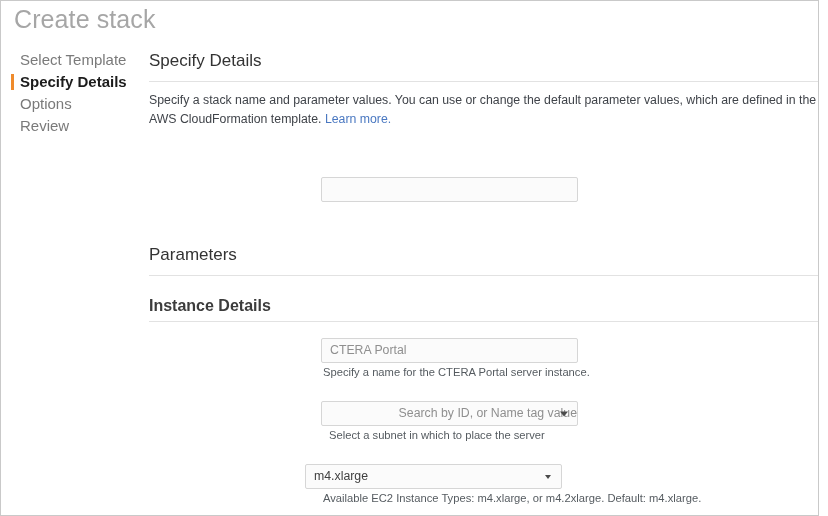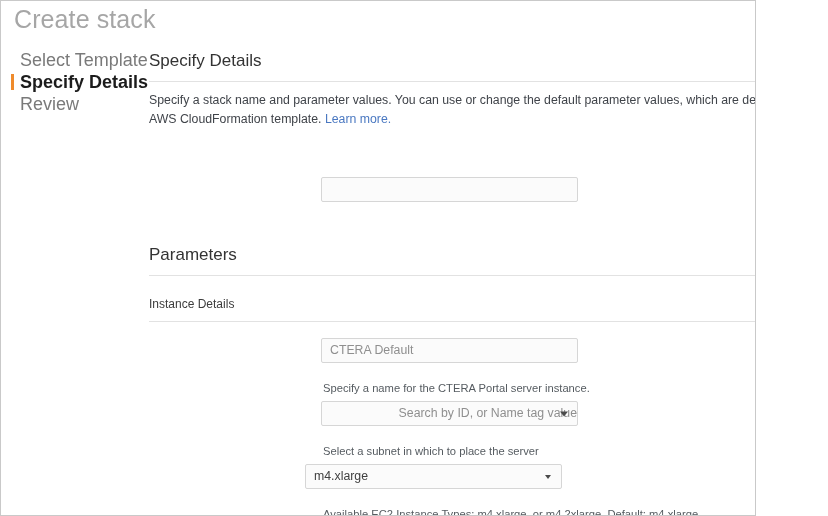--- a/index.html
+++ b/index.html
@@ -8,21 +8,21 @@
   }
   body {
     width: 828px;
     height: 516px;
     background: #ffffff;
     font-family: "Liberation Sans", sans-serif;
     overflow: hidden;
   }
   #page {
     position: relative;
-    width: 756px;
+    width: 819px;
     height: 516px;
     box-sizing: border-box;
     border: 1px solid #c9c9c9;
     background: #ffffff;
     overflow: hidden;
     padding-left: 45px;
   }
 
   
   .page-title {
@@ -41,21 +41,21 @@
     position: absolute;
     left: 0px;
     top: 48px;
     width: 140px;
   }
   .side-item {
     position: relative;
     height: 22px;
     line-height: 22px;
     padding-left: 19px;
-    font-size: 18px;
+    font-size: 15px;
     color: #7a7a7a;
     white-space: nowrap;
   }
   .side-item.active {
     color: #1c1c1c;
     font-weight: bold;
   }
   .side-item .side-bar-mark {
     position: absolute;
     left: 10px;
@@ -77,23 +77,23 @@
     width: 672px;
   }
 
   .section-title {
     font-size: 17px;
     color: #333333;
     font-weight: 400;
     white-space: nowrap;
   }
   .sub-title {
-    font-size: 12px;
+    font-size: 16px;
     color: #3c3c3c;
-    font-weight: 400;
+    font-weight: 700;
     white-space: nowrap;
   }
   .divider {
     height: 1px;
     background: #e2e2e2;
     width: 670px;
   }
 
   .intro {
     font-size: 12.3px;
@@ -141,21 +141,20 @@
     line-height: 23px;
     padding-left: 8px;
     white-space: nowrap;
     overflow: hidden;
   }
   .helper {
     position: absolute;
     font-size: 11.2px;
     color: #555b60;
     white-space: nowrap;
-    margin-top: 16px;
   }
 
   .caret {
     position: absolute;
     right: 9px;
     top: 50%;
     transform: translateY(-50%);
     width: 0;
     height: 0;
     border-left: 4px solid transparent;
@@ -180,20 +179,24 @@
     <div class="side-item">
       
       <span>Select Template</span>
     </div>
     <div class="side-item active">
       <span class="side-bar-mark"></span>
       <span>Specify Details</span>
     </div>
     <div class="side-item">
       
+      <span>Options</span>
+    </div>
+    <div class="side-item">
+      
       <span>Review</span>
     </div>
   </div>
 
   <div class="content">
 
     <div style="position:absolute; left:0; top:50px;" class="section-title">Specify Details</div>
 
     <div class="divider" style="position:absolute; left:0; top:80px;"></div>
 
@@ -205,28 +208,28 @@
     </div>
 
     <div style="position:absolute; left:0; top:244px;" class="section-title">Parameters</div>
     <div class="divider" style="position:absolute; left:0; top:274px;"></div>
 
     <div style="position:absolute; left:0; top:296px;" class="sub-title">Instance Details</div>
     <div class="divider" style="position:absolute; left:0; top:320px;"></div>
 
     <div class="form-row" style="top:337px;">
       <div class="field-label label-col" style="top:4px;">Instance Name</div>
-      <div class="input-box" style="left:172px; top:0px; width:257px;">CTERA Default</div>
+      <div class="input-box" style="left:172px; top:0px; width:257px;">CTERA Portal</div>
       <div class="helper" style="left:174px; top:28px;">Specify a name for the CTERA Portal server instance.</div>
     </div>
 
     <div class="form-row" style="top:400px;">
       <div class="field-label label-col" style="top:4px;">Subnet</div>
       <div class="input-box" style="left:172px; top:0px; width:257px;text-align:right;"><span>Search by ID, or Name tag value</span><span class="caret"></span></div>
-      <div class="helper" style="left:174px; top:28px;">Select a subnet in which to place the server</div>
+      <div class="helper" style="left:180px; top:28px;">Select a subnet in which to place the server</div>
     </div>
 
     <div class="form-row" style="top:463px;">
       <div class="field-label label-col" style="top:4px;">Instance Type</div>
       <div class="input-box" style="left:156px; top:0px; width:257px; color:#404040;"><span>m4.xlarge</span><span class="caret small"></span></div>
       <div class="helper" style="left:174px; top:28px;">Available EC2 Instance Types: m4.xlarge, or m4.2xlarge. Default: m4.xlarge.</div>
     </div>
 
   </div>
 </div>

